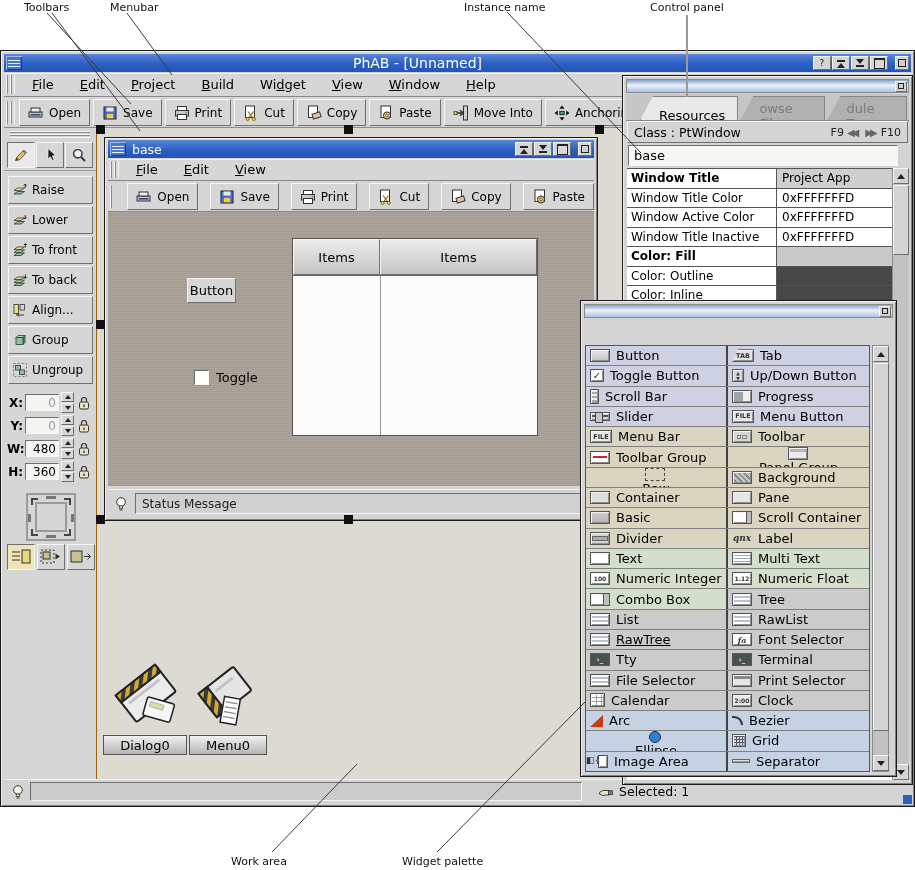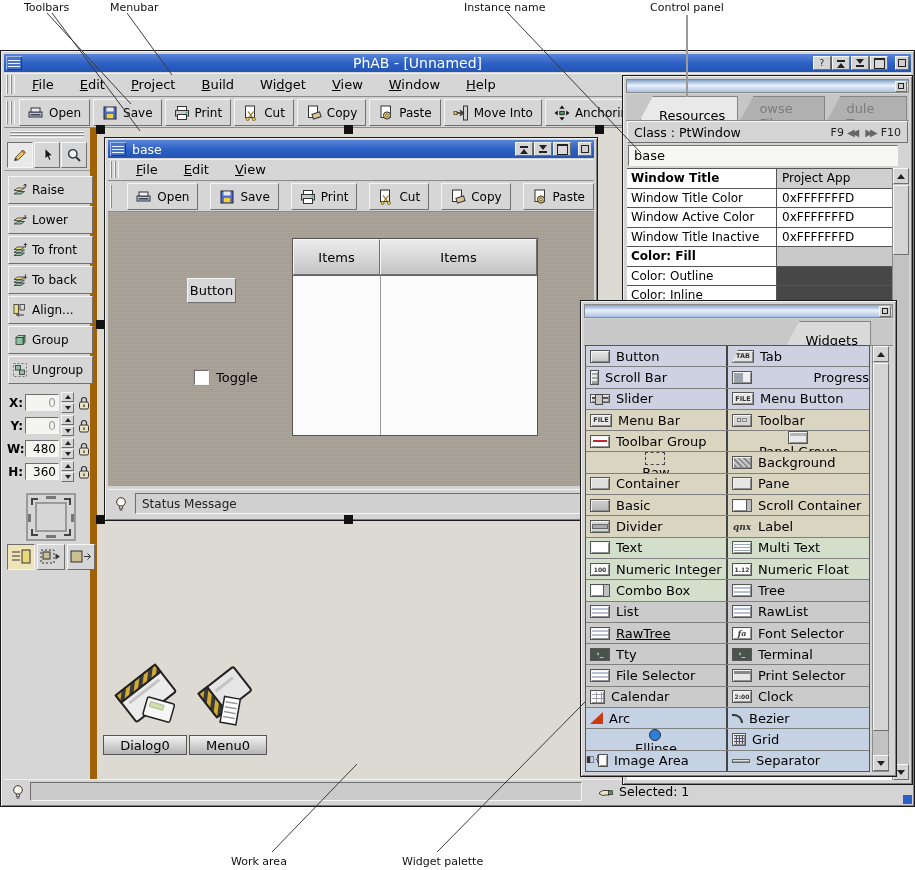--- a/index.html
+++ b/index.html
@@ -34,21 +34,21 @@
   #mw-toolbar{position:absolute;left:3px;top:47px;right:3px;height:30px;background:#d6d6d6;
               border-bottom:1px solid #8a8a8a;display:flex;align-items:center;}
   .grip-v{width:9px;height:80%;margin:0 4px 0 2px;background:repeating-linear-gradient(90deg,#f6f6f6 0 1px,#8a8a8a 1px 2px,#d6d6d6 2px 4px);}
   .menu-item{padding:2px 13px;font-size:13px;}
   .tbtn{display:flex;align-items:center;gap:5px;height:27px;padding:0 8px;font-size:12px;margin-right:3px;
         background:#d6d6d6;border:1px solid;border-color:#f6f6f6 #6f6f6f #6f6f6f #f6f6f6;white-space:nowrap;}
   .ic16{width:16px;height:16px;flex:0 0 auto;}
   
   #work-area{position:absolute;left:96px;top:77px;right:3px;bottom:27px;background:#dcdad2;}
   
-  #left-panel{position:absolute;left:3px;top:77px;width:93px;bottom:27px;background:#d6d6d6;border-right:7px solid #a16207;}
+  #left-panel{position:absolute;left:3px;top:77px;width:93px;bottom:27px;background:#d6d6d6;border-right:1px solid #a16207;}
   #lp-grip{height:7px;margin:3px 6px 2px 6px;background:repeating-linear-gradient(180deg,#f6f6f6 0 1px,#8a8a8a 1px 2px,#d6d6d6 2px 3px);}
   #lp-tools{display:flex;gap:1px;padding:2px 3px;border-bottom:1px solid #9a9a9a;}
   .lp-tool{width:28px;height:26px;display:flex;align-items:center;justify-content:center;
            background:#d6d6d6;border:1px solid;border-color:#f6f6f6 #6f6f6f #6f6f6f #f6f6f6;}
   .lp-tool.active{background:#e9e9e9;border-color:#6f6f6f #f6f6f6 #f6f6f6 #6f6f6f;}
   #lp-stack{position:absolute;left:4px;top:48px;width:85px;}
   .lbtn{display:flex;align-items:center;gap:4px;height:28px;margin-bottom:2px;padding:0 3px;font-size:12px;
         background:#d6d6d6;border:1px solid;border-color:#f6f6f6 #6f6f6f #6f6f6f #f6f6f6;white-space:nowrap;}
   #lp-fields{position:absolute;left:3px;top:263px;width:89px;}
   .frow{display:flex;align-items:center;height:23px;gap:2px;}
@@ -788,40 +788,47 @@
         </div>
     </div>
   </div>
 
   <div id="palette" data-name="widget-palette-window">
     <div class="ptbar ptitle" data-name="palette-titlebar">
       <div class="pwbtn" data-name="palette-frame-button">
           <span class="frameg"></span>
         </div>
     </div>
-    <div id="pal-tabs">
-      <div class="tab" data-name="tab-widgets">Widgets</div>
-    </div>
     <div id="pal-list" data-name="palette-list">
         <div class="prow">
           <div class="pcell" data-name="palette-item-button" style="background: rgb(205, 209, 225);">
             <span class="wicon button-icon" data-name="button-icon"></span>
             <span data-name="palette-item-label">Button</span>
           </div>
           <div class="pcell r" data-name="palette-item-tab" style="background: rgb(205, 209, 225);">
             <span class="wicon tab-icon" data-name="tab-icon">TAB</span>
             <span data-name="palette-item-label">Tab</span>
           </div>
         </div>
         <div class="prow">
+          <div class="pcell" data-name="palette-item-toggle-button" style="background: rgb(205, 209, 225);">
+            <span class="wicon toggle-button-icon" data-name="toggle-button-icon"></span>
+            <span data-name="palette-item-label">Toggle Button</span>
+          </div>
+          <div class="pcell r" data-name="palette-item-up-down-button" style="background: rgb(205, 209, 225);">
+            <span class="wicon updown-button-icon" data-name="updown-button-icon"></span>
+            <span data-name="palette-item-label">Up/Down Button</span>
+          </div>
+        </div>
+        <div class="prow">
           <div class="pcell" data-name="palette-item-scroll-bar" style="background: rgb(205, 209, 225);">
             <span class="wicon scroll-bar-icon" data-name="scroll-bar-icon"></span>
             <span data-name="palette-item-label">Scroll Bar</span>
           </div>
-          <div class="pcell r" data-name="palette-item-progress" style="background: rgb(205, 209, 225); justify-content: space-between;">
+          <div class="pcell r" data-name="palette-item-progress" style="background: rgb(205, 209, 225);">
             <span class="wicon progress-icon" data-name="progress-icon"></span>
             <span data-name="palette-item-label">Progress</span>
           </div>
         </div>
         <div class="prow">
           <div class="pcell" data-name="palette-item-slider" style="background: rgb(205, 209, 225);">
             <span class="wicon slider-icon" data-name="slider-icon"></span>
             <span data-name="palette-item-label">Slider</span>
           </div>
           <div class="pcell r" data-name="palette-item-menu-button" style="background: rgb(205, 209, 225);">

